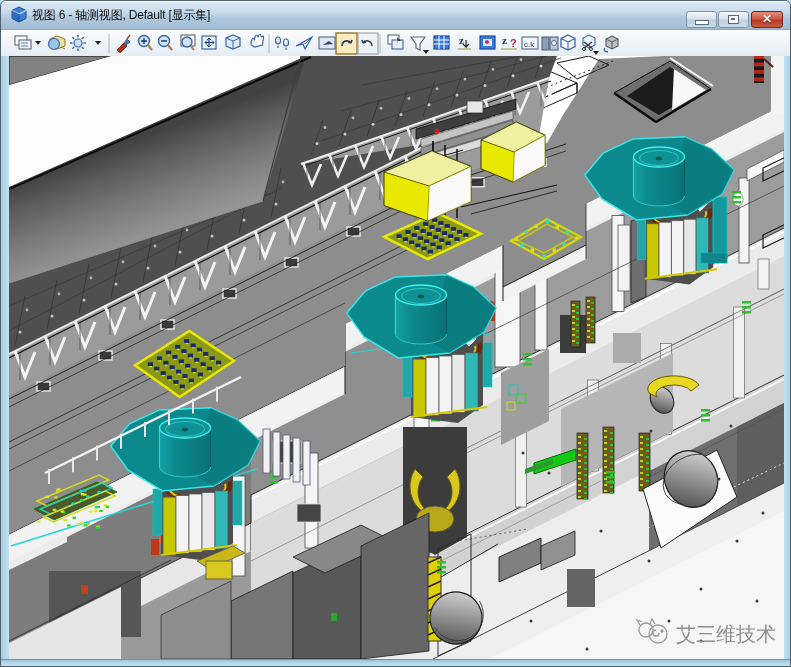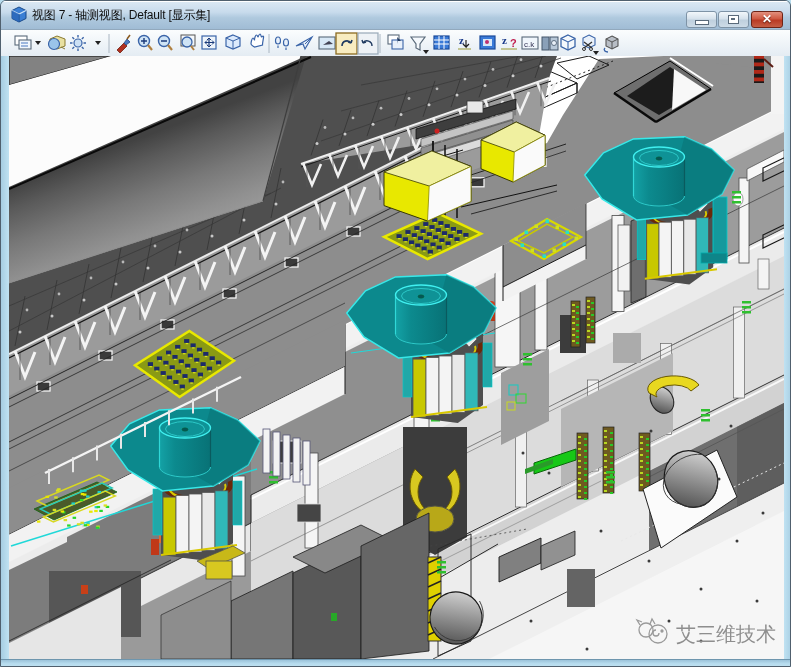--- a/index.html
+++ b/index.html
@@ -21,21 +21,21 @@
 </style></head>
 <body>
 <div id="win">
 <div id="titlebar">
 <svg style="position:absolute;left:9px;top:5px" width="18" height="18" viewBox="0 0 18 18">
 <path d="M 9 1 l 7 3.5 l 0 8 l -7 3.5 l -7 -3.5 l 0 -8 z" fill="#3b7fd4" stroke="#1a4a8a" stroke-width="1"></path>
 <path d="M 2 4.5 l 7 3.5 l 7 -3.5" fill="none" stroke="#cfe4f8" stroke-width="1.2"></path>
 <path d="M 9 8 l 0 8" stroke="#1a4a8a" stroke-width="1"></path>
 <path d="M 2 4.5 l 7 3.5 l 0 8 l -7 -3.5 z" fill="#2a66b8" opacity="0.8"></path>
 </svg>
-<span class="txt">视图 7 - 轴测视图, Default [显示集]</span>
+<span class="txt">视图 6 - 轴测视图, Default [显示集]</span>
 <span class="btn" id="bmin">
         <i></i>
       </span>
 <span class="btn" id="bmax">
         <i></i>
       </span>
 <span class="btn" id="bclose">
         <b>✕</b>
       </span>
 </div>

